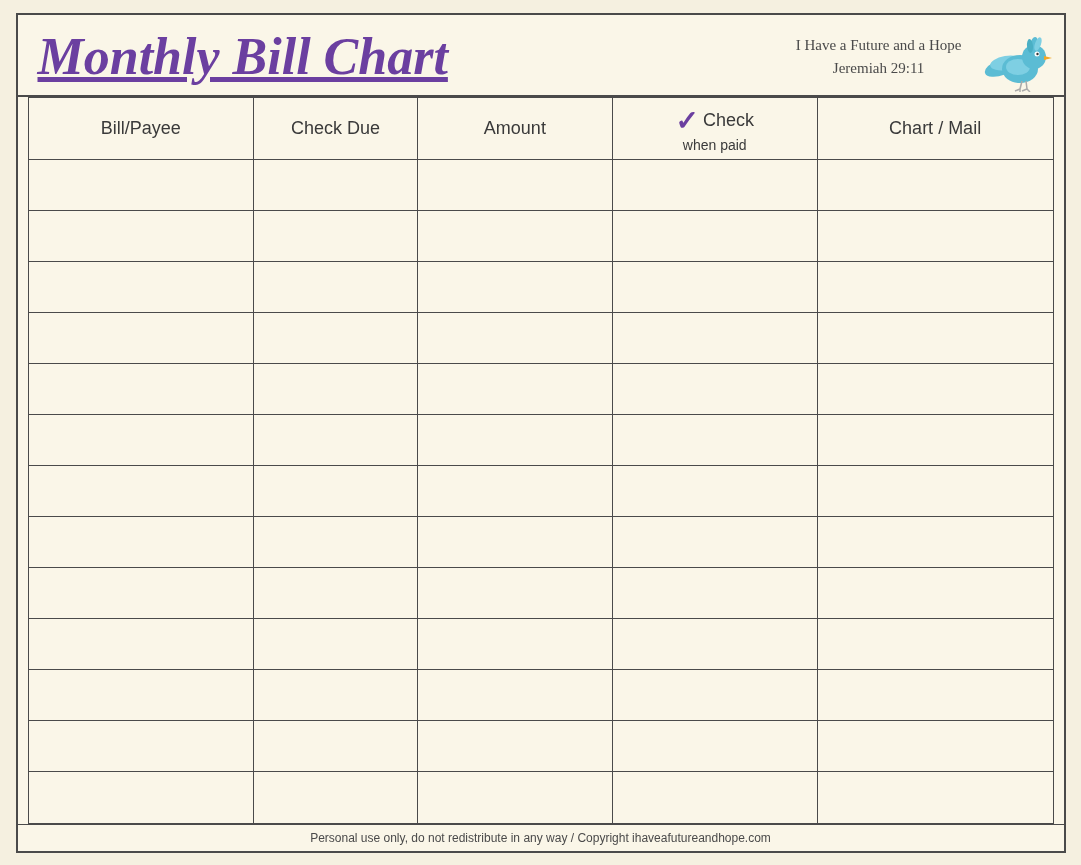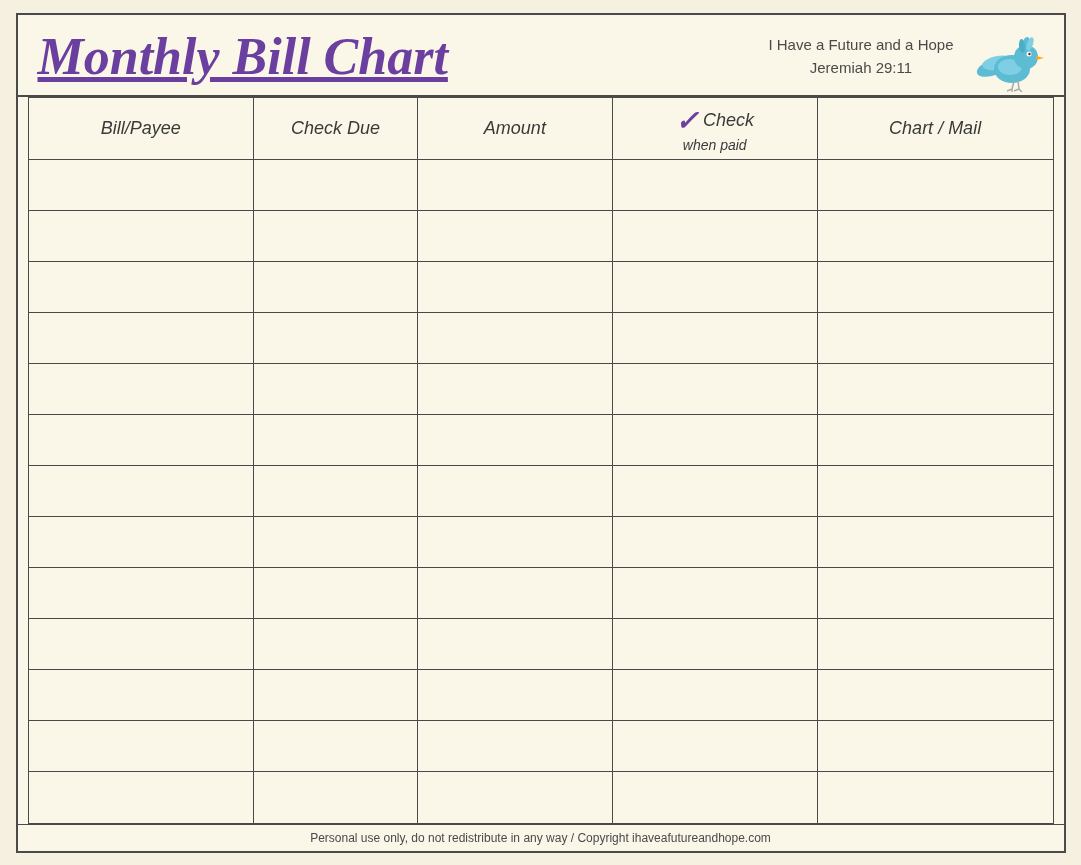--- a/index.html
+++ b/index.html
@@ -22,21 +22,21 @@
       display: flex;
       flex-direction: column;
       padding: 0;
       position: relative;
     }
 
     .header {
       display: flex;
       align-items: center;
       justify-content: space-between;
-      padding: 12px 20px 8px 20px;
+      padding: 12px 12px 8px 20px;
       border-bottom: 2px solid #4a4a4a;
     }
 
     .title-area {
       display: flex;
       flex-direction: column;
     }
 
     .main-title {
       font-family: 'Palatino Linotype', Palatino, serif;
@@ -52,21 +52,21 @@
       display: flex;
       flex-direction: column;
       align-items: center;
       font-size: 16px;
       color: #4a4a4a;
       line-height: 1.5;
       margin-right: 10px;
     }
 
     .tagline-text {
-      font-family: Liberation Sans, sans-serif;
+      font-family: Liberation Serif, serif;
       font-size: 15px;
       text-align: center;
     }
 
     .bird-container {
       position: relative;
       width: 70px;
       height: 60px;
     }
 
@@ -74,21 +74,20 @@
     .header-right {
       display: flex;
       align-items: center;
       gap: 10px;
     }
 
     .table-wrapper {
       flex: 1;
       padding: 0 10px;
       overflow: hidden;
-      font-style: italic;
     }
 
     table {
       width: 100%;
       border-collapse: collapse;
       height: 100%;
     }
 
     th {
       border: 1.5px solid #4a4a4a;

